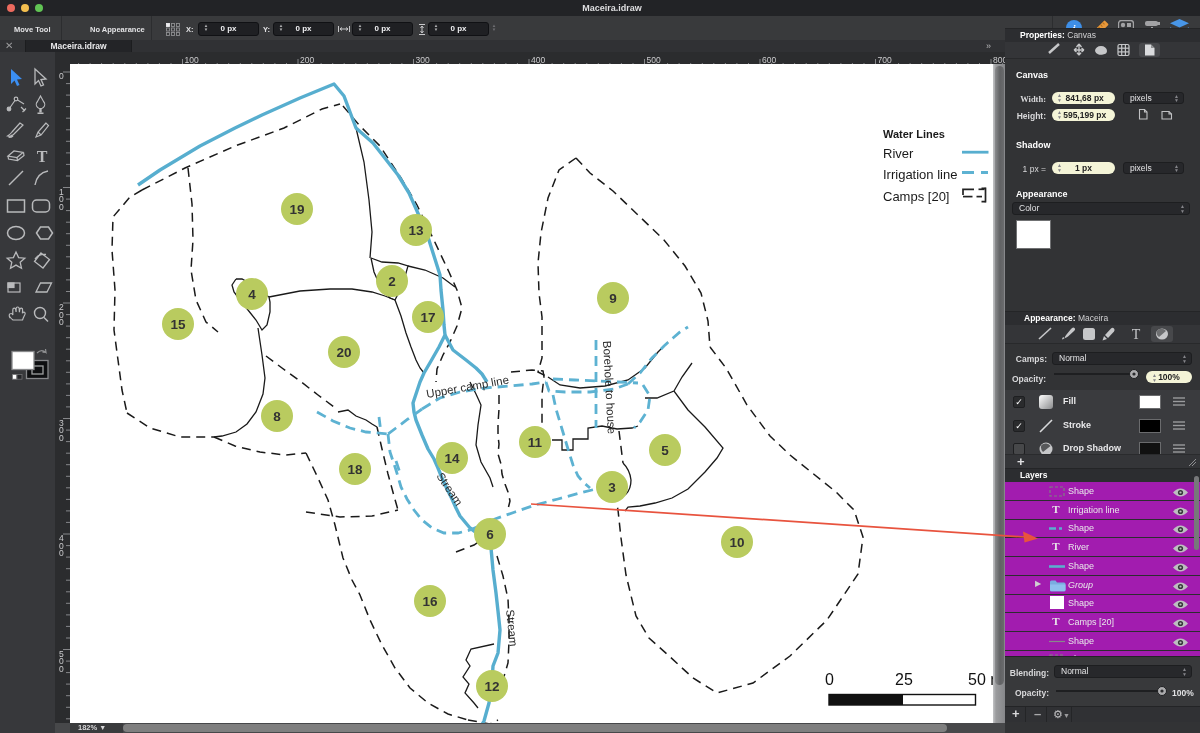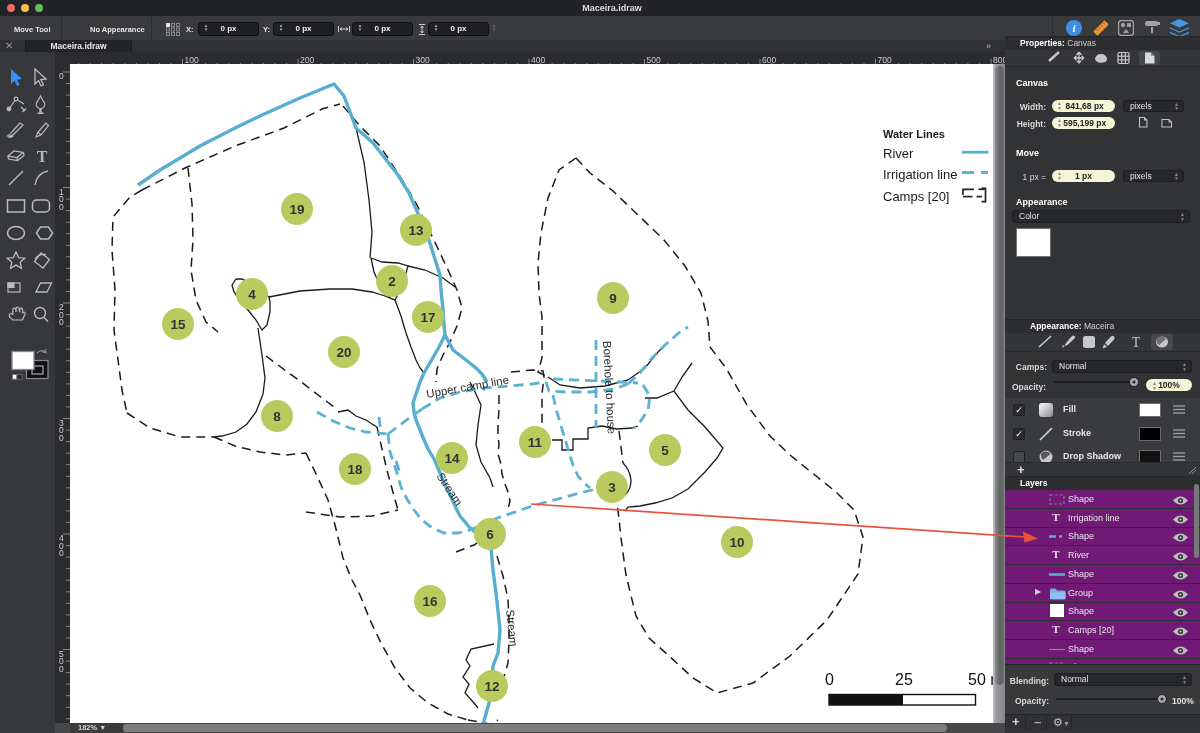--- a/index.html
+++ b/index.html
@@ -26,21 +26,21 @@
 #palette{left:0;top:52px;width:55px;height:681px;background:#37383b;}
 
 #canvas{left:70px;top:64px;width:923px;height:659px;background:#ffffff;}
 
 #vsb{left:993px;top:64px;width:12px;height:659px;background:linear-gradient(90deg,#c2c3c5 0px,#9a9b9d 3px,#86878a 12px);}
 #vsb-thumb{position:absolute;left:1.5px;top:2px;width:9px;height:619px;background:linear-gradient(90deg,#8a8b8d,#616264 55%,#6a6b6d);border-radius:4.5px;}
 #hsb{left:55px;top:723px;width:950px;height:10px;background:#47484a;}
 #hsb-thumb{position:absolute;left:68px;top:1px;width:824px;height:8px;background:#7f7f7f;border-radius:4px;}
 #zoomctl{left:70px;top:723px;width:53px;height:10px;background:#3a3b3d;color:#d8d8da;font-size:7.5px;line-height:10px;font-weight:bold;}
 
-#rpanel{left:1005px;top:36px;width:195px;height:693px;background:#323335;}
+#rpanel{left:1005px;top:28px;width:195px;height:693px;background:#323335;}
 .hdr{position:absolute;left:0;width:195px;height:13px;background:#2c2d30;border-top:1px solid #242527;border-bottom:1px solid #242527;color:#fff;font-size:8.5px;font-weight:bold;}
 .rlabel{position:absolute;color:#d8d8da;font-size:8.5px;font-weight:bold;text-align:right;}
 .pill{position:absolute;background:#f4f4d7;border-radius:6.5px;color:#222;font-size:8.5px;font-weight:bold;text-align:center;}
 .drop{position:absolute;background:#27282b;border:1px solid #1d1e20;border-radius:3px;color:#e4e4e6;font-size:8.5px;font-weight:normal;}
 .udar{position:absolute;color:#85858a;font-size:5px;line-height:4.5px;text-align:center;}
 </style>
 </head>
 <body>
 <div id="titlebar" class="abs">
   <div class="tl" style="left:6.5px;background:#ec6a5e;"></div>
@@ -532,44 +532,44 @@
         <rect x="113" y="2.5" width="11" height="11" rx="1.5"></rect>
         <line x1="113" y1="6.2" x2="124" y2="6.2"></line>
         <line x1="113" y1="9.9" x2="124" y2="9.9"></line>
         <line x1="116.7" y1="2.5" x2="116.7" y2="13.5"></line>
         <line x1="120.4" y1="2.5" x2="120.4" y2="13.5"></line>
       </g>
     <path d="M140 2.5 h6 l3.5 3.5 v7.5 h-9.5 Z" fill="#dadbdd"></path>
       <path d="M146 2.5 l3.5 3.5 h-3.5 Z" fill="#8f9092"></path>
   </svg>
   <div class="abs" style="left:11px;top:42px;color:#fff;font-size:9px;font-weight:bold;">Canvas</div>
-  <div class="rlabel" style="left:0;top:66px;width:41px;">Width:</div>
+  <div class="rlabel" style="left:0;top:66px;width:41px;font-family:Liberation Serif, serif;">Width:</div>
   <div class="pill" style="left:47px;top:63.5px;width:63px;height:12px;line-height:12px;">&nbsp;841,68 px</div>
   <div class="udar" style="left:52px;top:65px;">▲<br>▼</div>
   <div class="drop" style="left:118px;top:63.5px;width:59px;height:10.5px;line-height:10.5px;"><span style="margin-left:6px;">pixels</span><span class="udar" style="right:4px;top:1px;">▲<br>▼</span></div>
   <div class="rlabel" style="left:0;top:83px;width:41px;">Height:</div>
   <div class="pill" style="left:47px;top:80.5px;width:63px;height:12px;line-height:12px;">&nbsp;595,199 px</div>
   <div class="udar" style="left:52px;top:82px;">▲<br>▼</div>
   <svg class="abs" style="left:133px;top:80px;" width="40" height="13" viewBox="0 0 40 13">
       <g fill="none" stroke="#c0c1c3" stroke-width="1.1">
         <path d="M1.5 1.5 h5 l2.5 2.5 v7 h-7.5 Z"></path>
         <path d="M6.5 1.5 v2.5 h2.5"></path>
         <path d="M24 3.5 h7 l2.5 2.5 v5 h-9.5 Z"></path>
         <path d="M31 3.5 v2.5 h2.5"></path>
       </g>
     </svg>
-  <div class="abs" style="left:11px;top:112px;color:#fff;font-size:9px;font-weight:bold;">Move</div>
+  <div class="abs" style="left:11px;top:112px;color:#fff;font-size:9px;font-weight:bold;">Shadow</div>
   <div class="rlabel" style="left:0;top:136px;width:41px;font-weight:normal;">1 px =</div>
   <div class="pill" style="left:47px;top:133.5px;width:63px;height:12px;line-height:12px;">1 px</div>
   <div class="udar" style="left:52px;top:135px;">▲<br>▼</div>
   <div class="drop" style="left:118px;top:133.5px;width:59px;height:10.5px;line-height:10.5px;"><span style="margin-left:6px;">pixels</span><span class="udar" style="right:4px;top:1px;">▲<br>▼</span></div>
   <div class="abs" style="left:11px;top:161px;color:#fff;font-size:9px;font-weight:bold;">Appearance</div>
   <div class="drop" style="left:7px;top:174px;width:176px;height:10.5px;line-height:10.5px;"><span style="margin-left:6px;">Color</span><span class="udar" style="right:4px;top:1px;">▲<br>▼</span></div>
   <div class="abs" style="left:11px;top:192px;width:33px;height:27px;background:#fff;border:1px solid #707173;"></div>
-  <div class="hdr" style="top:283px;line-height:13px;"><span style="margin-left:25px;">Appearance:</span> <span style="font-weight:normal;color:#d0d0d2;">Maceira</span></div>
+  <div class="hdr" style="top:283px;line-height:13px;"><span style="margin-left:19px;">Appearance:</span> <span style="font-weight:normal;color:#d0d0d2;">Maceira</span></div>
   <div class="abs" style="left:0;top:297px;width:195px;height:18px;background:#343538;border-bottom:1px solid #28292b;"></div>
   <svg class="abs" style="left:0;top:297px;" width="195" height="18" viewBox="0 0 195 18">
     <rect x="146" y="1" width="22" height="16" rx="3" fill="#47484b"></rect>
     <line x1="34" y1="14" x2="46" y2="3" stroke="#c6c7c9" stroke-width="1.6"></line>
     <path d="M66 4 q2 -2.5 3.5 -1 q1.5 1.5 -1 3.5 l-5.5 5 q-1.5 1.2 -3.5 1.8 q0.5 -2.2 2 -3.8 Z" fill="#c6c7c9"></path>
       <path d="M57 14.5 q1.5 -0.3 2.5 -1.2 l-1.2 -1.2 q-1.2 0.8 -1.3 2.4Z" fill="#c6c7c9"></path>
     <rect x="78" y="3" width="12" height="12" rx="2.5" fill="#c6c7c9"></rect>
     <path d="M100 10 l6 -6.5 q1.5 -1.3 3 0 q1.3 1.5 0 3 l-6 6.5 Z" fill="#c6c7c9"></path>
       <path d="M99 11 l3 3 l-4.5 1.5 Z" fill="#c6c7c9"></path>
     <text x="131" y="14" font-size="14" fill="#c6c7c9" text-anchor="middle" font-family="Liberation Serif">T</text>
@@ -637,21 +637,21 @@
             <line x1="0" y1="4.5" x2="12" y2="4.5"></line>
             <line x1="0" y1="8" x2="12" y2="8"></line>
           </g>
         </svg>
       </div>
     </div>
   <div class="abs" style="left:0;top:426px;width:195px;height:14px;background:#343538;border-top:1px solid #2a2b2d;color:#e0e0e2;font-size:13px;font-weight:bold;line-height:13px;"><span style="margin-left:12px;">+</span><svg class="abs" style="right:3px;top:3px;" width="10" height="9">
         <path d="M2 8 L9 1 M5 8 L9 4" stroke="#8e8f91" stroke-width="1"></path>
       </svg></div>
   <div class="hdr" style="top:440px;line-height:13px;"><span style="margin-left:15px;">Layers</span></div>
-  <div id="layer-rows" class="abs" style="left:0;top:454px;width:195px;height:174px;overflow:hidden;background:#701a75;">
+  <div id="layer-rows" class="abs" style="left:0;top:454px;width:195px;height:174px;overflow:hidden;background:#a21caf;">
       <div class="abs" style="left:0;top:0.0px;width:195px;height:18px;border-bottom:1px solid #2c2d2f;">
         <svg class="abs" style="left:44px;top:4px;" width="16" height="11">
           <rect x="1" y="1" width="14" height="9" fill="none" stroke="#7e7f81" stroke-width="1.2" stroke-dasharray="3,2"></rect>
         </svg>
         <div class="abs" style="left:63px;top:4px;color:#e8e8ea;font-size:9px;">Shape</div>
         <svg class="abs" style="left:167px;top:5px;" width="17" height="11" viewBox="0 0 17 11">
           <path d="M1 5.5 Q8.5 -2.5 16 5.5 Q8.5 13.5 1 5.5Z" fill="#bdbec0"></path>
           <circle cx="8.5" cy="5.5" r="2.6" fill="#363739"></circle>
           <circle cx="8.5" cy="5.5" r="1.1" fill="#bdbec0"></circle>
         </svg>
@@ -695,21 +695,21 @@
           <circle cx="8.5" cy="5.5" r="2.6" fill="#363739"></circle>
           <circle cx="8.5" cy="5.5" r="1.1" fill="#bdbec0"></circle>
         </svg>
       </div>
       <div class="abs" style="left:0;top:93.5px;width:195px;height:18px;border-bottom:1px solid #2c2d2f;">
         <div class="abs" style="left:30px;top:3px;color:#cfcfd1;font-size:8px;">▶</div>
         <svg class="abs" style="left:44px;top:3px;" width="17" height="13">
           <path d="M1 3 q0 -1.5 1.5 -1.5 l4 0 l1.5 2 l7 0 q1.5 0 1.5 1.5 l0 6 q0 1.5 -1.5 1.5 l-12.5 0 q-1.5 0 -1.5 -1.5 Z" fill="#7aace0"></path>
           <path d="M1 5.5 h15.5 v5 q0 1.5 -1.5 1.5 l-12.5 0 q-1.5 0 -1.5 -1.5Z" fill="#8fc0ee"></path>
         </svg>
-        <div class="abs" style="left:63px;top:4px;color:#e8e8ea;font-size:9px;">Group</div>
+        <div class="abs" style="left:63px;top:4px;color:#e8e8ea;font-size:9px;font-style:italic;">Group</div>
         <svg class="abs" style="left:167px;top:5px;" width="17" height="11" viewBox="0 0 17 11">
           <path d="M1 5.5 Q8.5 -2.5 16 5.5 Q8.5 13.5 1 5.5Z" fill="#bdbec0"></path>
           <circle cx="8.5" cy="5.5" r="2.6" fill="#363739"></circle>
           <circle cx="8.5" cy="5.5" r="1.1" fill="#bdbec0"></circle>
         </svg>
       </div>
       <div class="abs" style="left:0;top:112.2px;width:195px;height:18px;border-bottom:1px solid #2c2d2f;">
         <div class="abs" style="left:45px;top:2px;width:14px;height:13px;background:#fff;"></div>
         <div class="abs" style="left:63px;top:4px;color:#e8e8ea;font-size:9px;">Shape</div>
         <svg class="abs" style="left:167px;top:5px;" width="17" height="11" viewBox="0 0 17 11">

